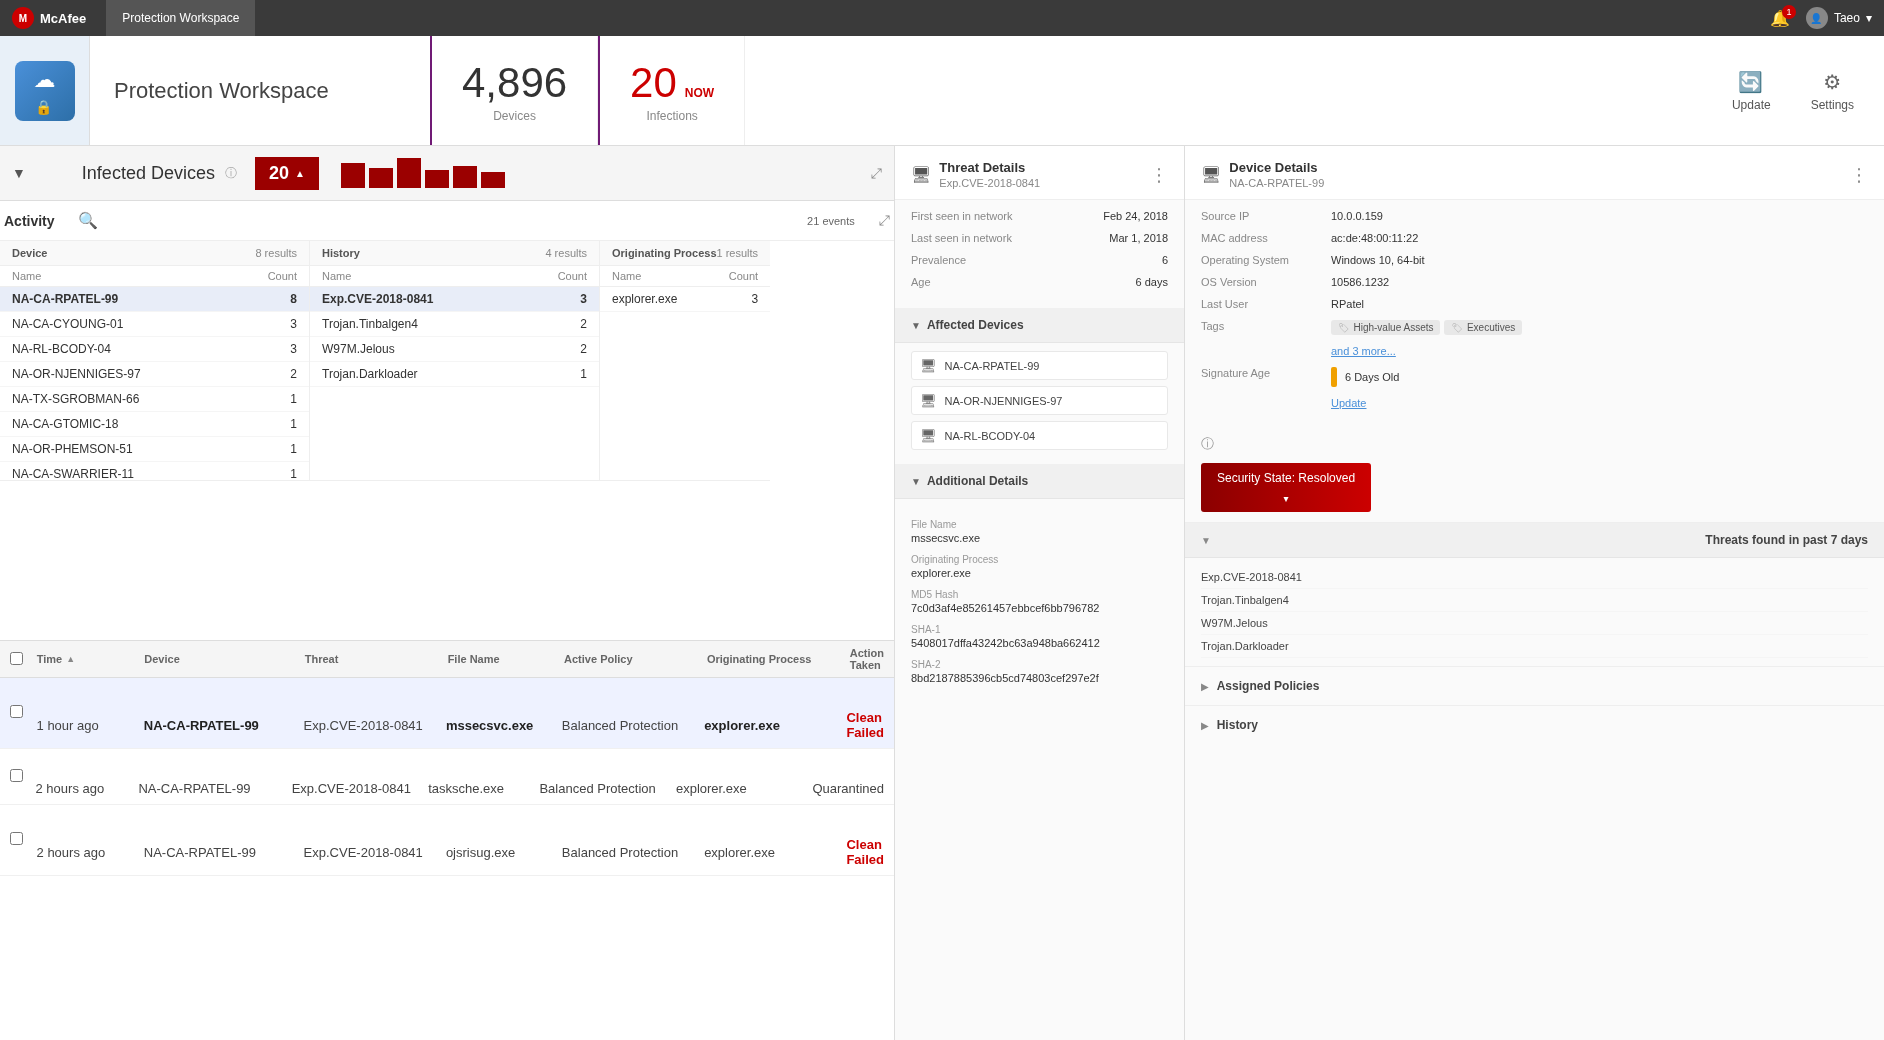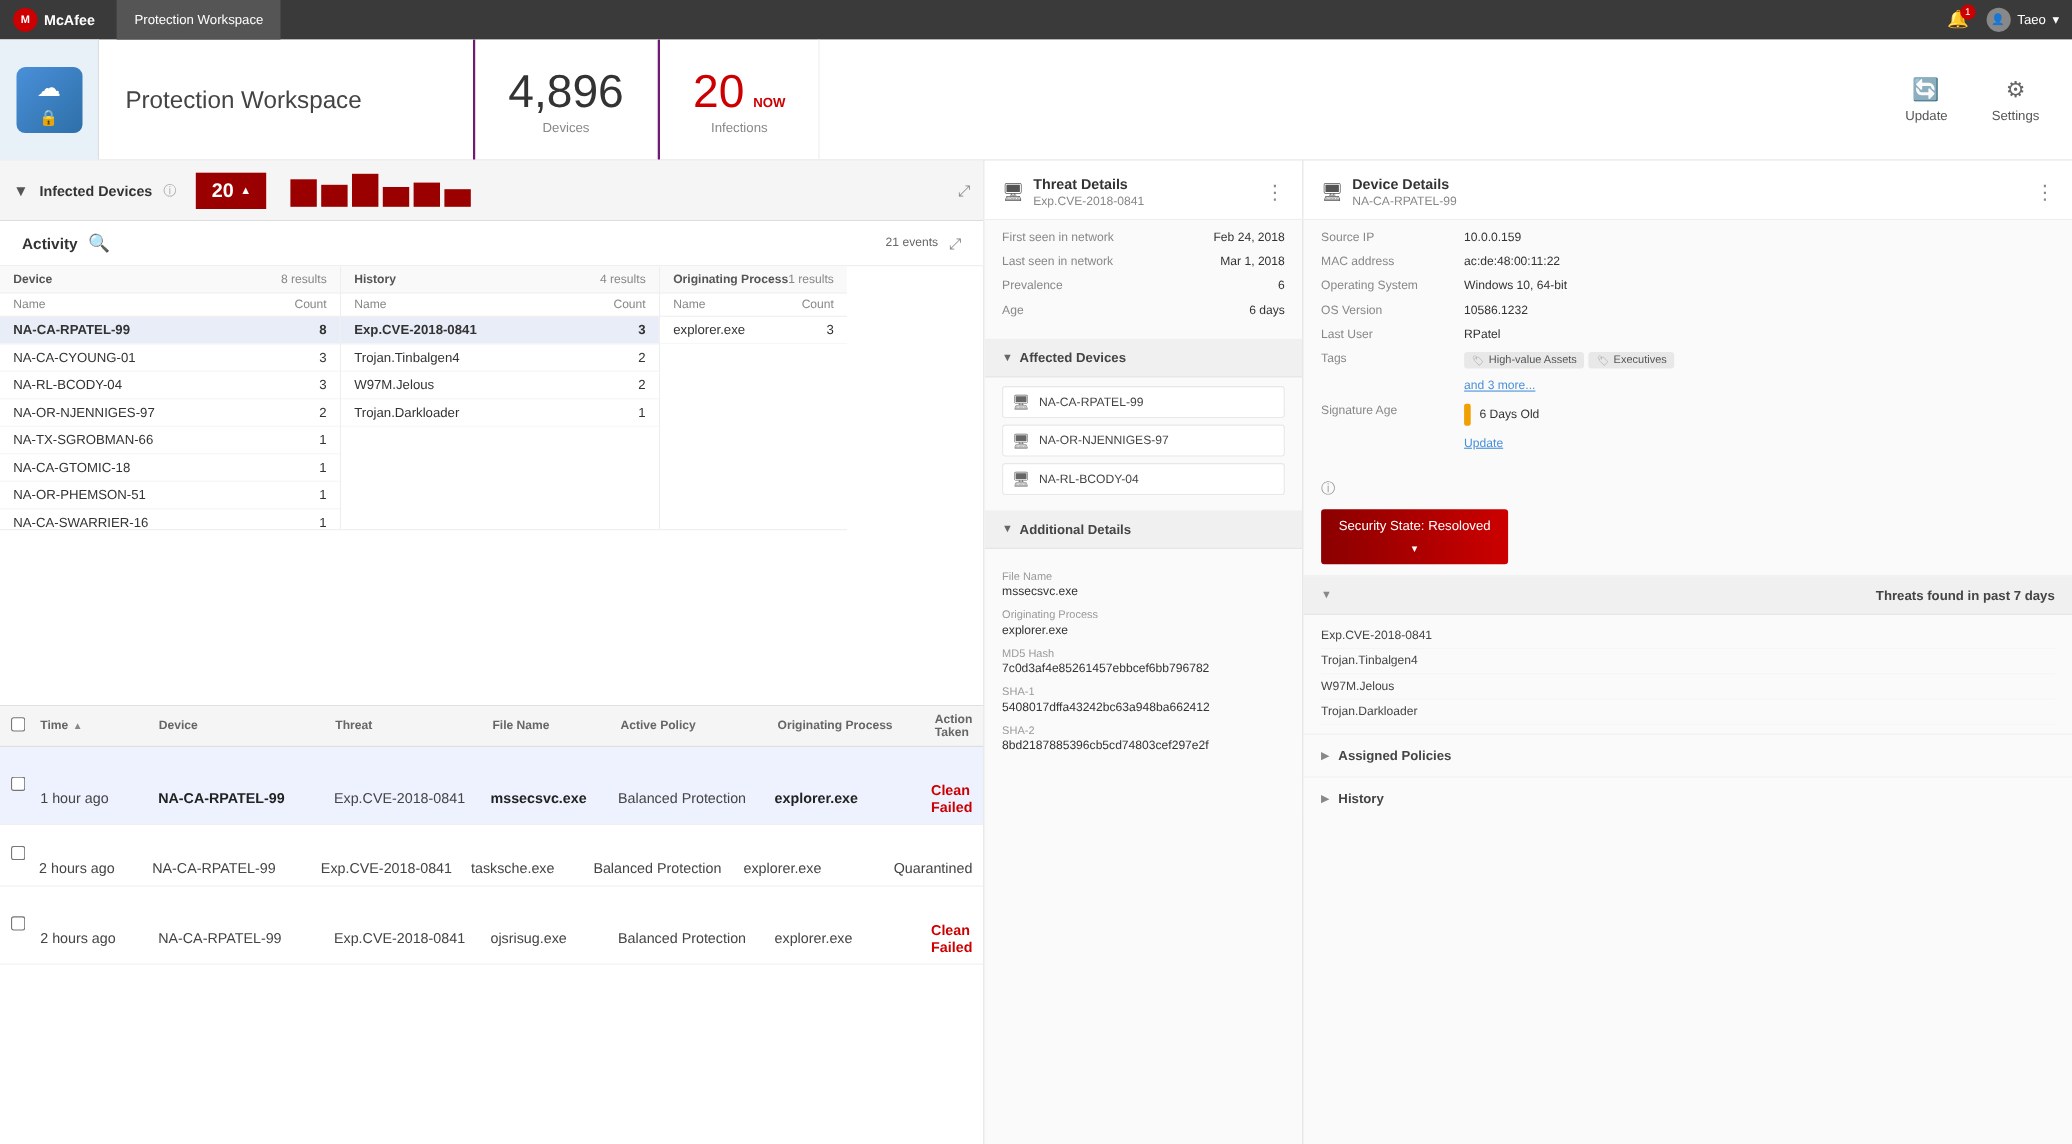--- a/index.html
+++ b/index.html
@@ -40,30 +40,30 @@
 
     
     .main-layout { display: flex; height: calc(1040px - 36px - 110px); }
 
     
     .left-panel { flex: 0 0 895px; display: flex; flex-direction: column; background: #fff; border-right: 1px solid #ddd; overflow: hidden; }
 
     
     .infected-bar { display: flex; align-items: center; background: #f5f5f5; border-bottom: 1px solid #ddd; padding: 0 12px; height: 55px; gap: 10px; }
     .infected-bar-toggle { font-size: 14px; color: #555; cursor: pointer; }
-    .infected-bar-label { font-size: 13px; font-weight: 700; color: #333; }
+    .infected-bar-label { font-size: 18px; font-weight: 400; color: #333; margin-left: 46px; }
     .infected-bar-info { font-size: 12px; color: #aaa; cursor: pointer; }
     .infected-count-box { background: #9b0000; color: #fff; padding: 6px 14px; font-size: 18px; font-weight: bold; display: flex; align-items: center; gap: 6px; margin-left: 8px; }
     .infected-count-arrow { font-size: 10px; }
     .sparkline-area { display: flex; align-items: flex-end; gap: 4px; margin-left: 12px; height: 30px; }
     .spark-bar { width: 24px; background: #9b0000; }
     .expand-icon { margin-left: auto; font-size: 14px; color: #888; cursor: pointer; }
 
     
-    .activity-header { display: flex; align-items: center; padding: 10px 20px; gap: 10px; background: #fff; border-bottom: 1px solid #eee; }
+    .activity-header { display: flex; align-items: center; padding: 10px 4px; gap: 24px; background: #fff; border-bottom: 1px solid #eee; }
     .activity-title { font-size: 14px; font-weight: 600; color: #333; }
     .activity-search { font-size: 16px; color: #888; cursor: pointer; }
     .activity-events { margin-left: auto; font-size: 11px; color: #666; }
     .expand-btn { font-size: 14px; color: #888; cursor: pointer; }
 
     
     .activity-columns { display: flex; border-bottom: 1px solid #eee; flex: 0 0 auto; }
     .col-device { flex: 0 0 310px; border-right: 1px solid #eee; }
     .col-threats { flex: 0 0 290px; border-right: 1px solid #eee; }
     .col-process { flex: 1; }
@@ -278,21 +278,21 @@
             </div>
             <div class="col-row">
               <span class="col-row-name">NA-CA-GTOMIC-18</span>
               <span class="col-row-num">1</span>
             </div>
             <div class="col-row">
               <span class="col-row-name">NA-OR-PHEMSON-51</span>
               <span class="col-row-num">1</span>
             </div>
             <div class="col-row">
-              <span class="col-row-name">NA-CA-SWARRIER-16</span>
+              <span class="col-row-name">NA-CA-SWARRIER-11</span>
               <span class="col-row-num">1</span>
             </div>
           </div>
         </div>
 
         <div class="col-threats">
           <div class="col-header">
             <span class="col-header-label">History</span>
             <span class="col-header-count">4 results</span>
           </div>

